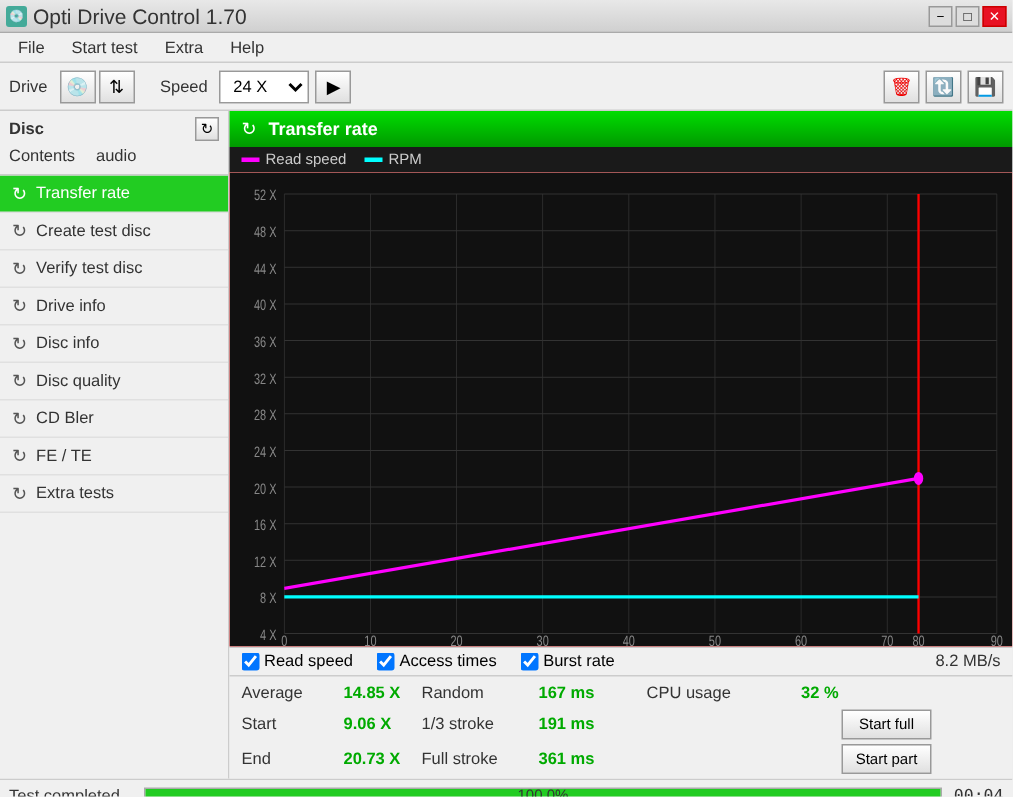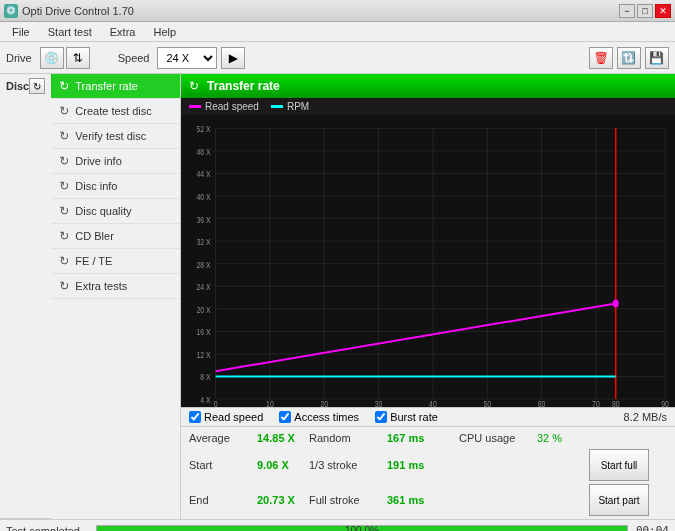--- a/index.html
+++ b/index.html
@@ -10,21 +10,21 @@
       background: linear-gradient(to bottom, #e8e8e8, #d0d0d0);
       height: 22px;
       display: flex;
       align-items: center;
       justify-content: space-between;
       padding: 0 4px;
       border-bottom: 1px solid #aaa;
     }
     .title-bar-left { display: flex; align-items: center; gap: 4px; }
     .title-bar-icon { width: 14px; height: 14px; background: #4a9; border-radius: 2px; display: flex; align-items: center; justify-content: center; font-size: 8px; color: white; }
-    .title-text { font-size: 11px; color: #333; font-weight: normal; }
+    .title-text { font-size: 14px; color: #333; font-weight: normal; }
     .title-bar-controls { display: flex; gap: 2px; }
     .tb-btn { width: 16px; height: 14px; display: flex; align-items: center; justify-content: center; font-size: 9px; border: 1px solid #999; background: #ddd; cursor: pointer; }
     .tb-btn.close { background: #e81123; color: white; border-color: #c00; }
     .tb-btn.minimize { background: #ddd; }
     .tb-btn.maximize { background: #ddd; }
 
     
     .menu-bar {
       background: #f0f0f0;
       height: 20px;
@@ -56,41 +56,41 @@
       background: white;
       min-width: 180px;
     }
     .toolbar-icon-btn {
       width: 24px; height: 22px;
       border: 1px solid #999;
       background: linear-gradient(to bottom, #fff, #e0e0e0);
       display: flex; align-items: center; justify-content: center;
       cursor: pointer; font-size: 12px;
     }
-    .speed-label { font-size: 11px; color: #333; margin-left: 24px; margin-right: 4px; }
+    .speed-label { font-size: 11px; color: #333; margin-left: 13px; margin-right: 4px; }
     .speed-select {
       height: 22px; font-size: 11px; padding: 0 4px;
       border: 1px solid #999; background: white; width: 60px;
     }
     .toolbar-spacer { flex: 1; }
 
     
     .main-content {
       display: flex;
       height: calc(531px - 22px - 20px - 32px - 22px - 22px);
     }
 
     
     .sidebar {
-      width: 181px;
+      width: 153px;
       background: #f0f0f0;
       border-right: 1px solid #ccc;
       flex-shrink: 0;
       display: flex;
-      flex-direction: row;
+      flex-direction: column;
     }
 
     .disc-section {
       padding: 4px 6px;
       border-bottom: 1px solid #ccc;
     }
     .disc-header {
       display: flex;
       align-items: center;
       justify-content: space-between;
@@ -200,28 +200,28 @@
       padding: 3px 8px;
       gap: 16px;
       border-bottom: 1px solid #ccc;
     }
     .cb-item { display: flex; align-items: center; gap: 3px; font-size: 11px; }
     .cb-item input { width: 12px; height: 12px; }
     .burst-mb { color: #333; font-weight: normal; }
     .stat-label { font-size: 11px; color: #333; padding: 2px 0; }
     .stat-value { font-size: 11px; color: #00aa00; font-weight: bold; padding: 2px 8px; }
     .stat-btn {
-      width: 60px; height: 32px;
+      width: 60px; height: 20px;
       border: 1px solid #999;
       background: linear-gradient(to bottom, #fff, #e0e0e0);
       font-size: 10px; cursor: pointer;
       display: flex; align-items: center; justify-content: center;
     }
     .cpu-label { font-size: 11px; color: #333; }
-    .cpu-val { font-size: 11px; color: #00aa00; font-weight: normal; }
+    .cpu-val { font-size: 11px; color: #00aa00; font-weight: bold; margin-left: 25px; }
 
     
     .status-bar {
       height: 22px;
       background: #f0f0f0;
       border-top: 1px solid #ccc;
       display: flex;
       align-items: center;
       padding: 0 6px;
       gap: 8px;
@@ -283,20 +283,24 @@
 </div>
 
 <div class="main-content" style="height:445px;">
 
   <div class="sidebar">
 
     <div class="disc-section">
       <div class="disc-header">
         <span class="disc-title">Disc</span>
         <div class="disc-refresh-btn">↻</div>
+      </div>
+      <div class="disc-row">
+        <span class="disc-key">Contents</span>
+        <span class="disc-val-normal">audio</span>
       </div>
     </div>
 
     <div class="nav-items">
       <div class="nav-item active">
         <span class="nav-icon">↻</span>
         <span>Transfer rate</span>
       </div>
       <div class="nav-item">
         <span class="nav-icon">↻</span>

